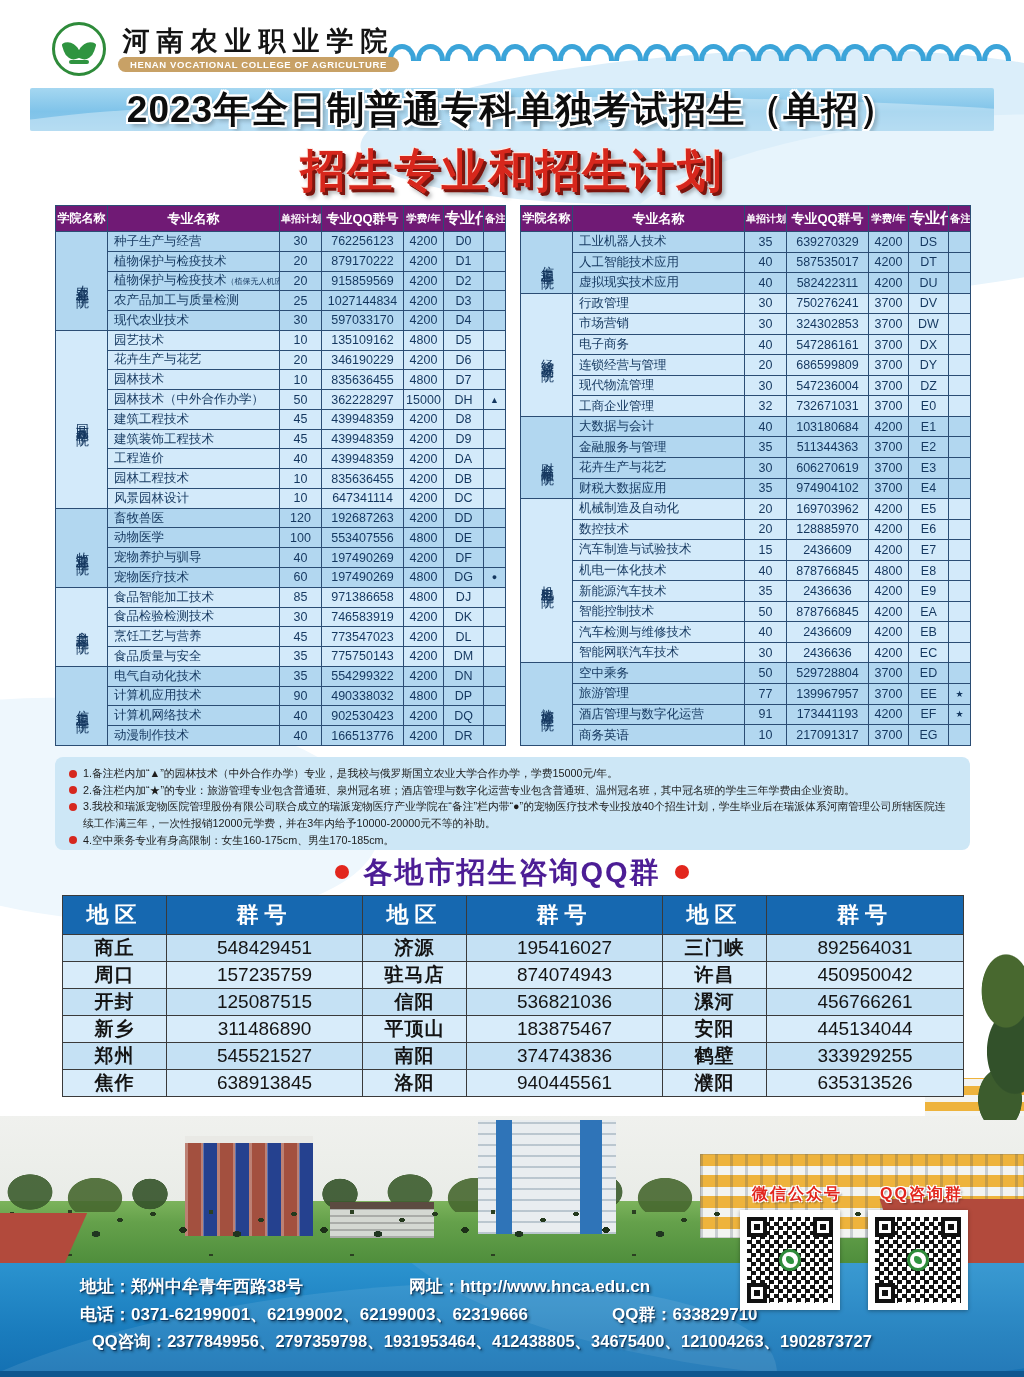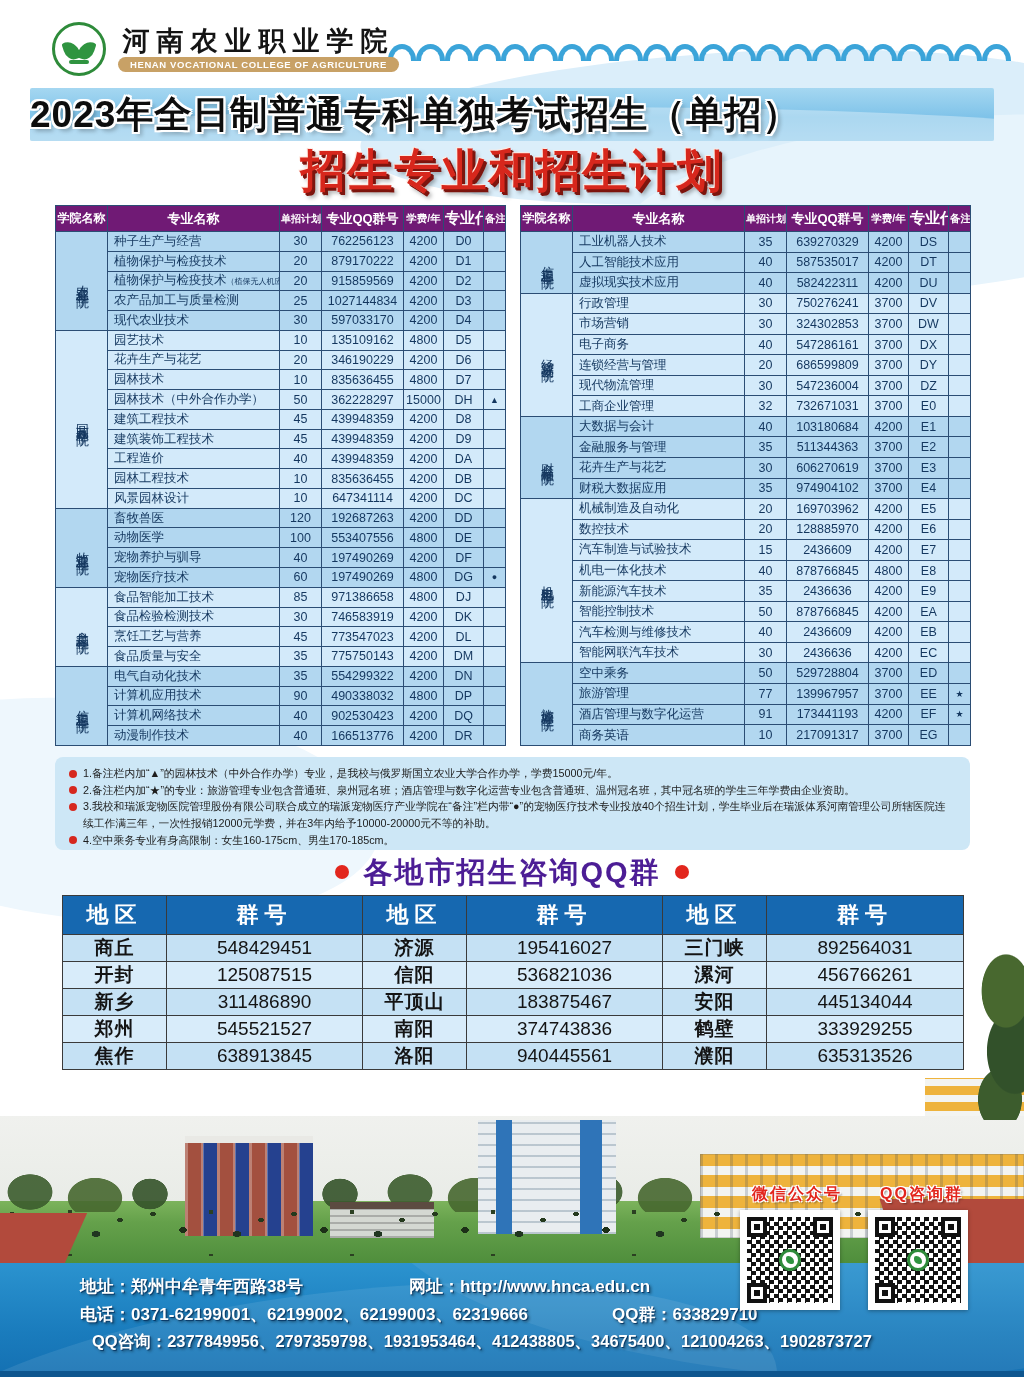--- a/index.html
+++ b/index.html
@@ -21,23 +21,23 @@
   .emblem .leaf.r { right:9px; border-radius:75% 2px 60% 2px; transform:rotate(18deg); }
   .emblem .base { position:absolute; left:14px; bottom:9px; width:20px; height:4px; background:#2f9440; border-radius:2px; }
   .hdr-names { margin-left:12px; display:flex; flex-direction:column; align-items:center; }
   .cn-name { font-family:"DejaVu Serif", serif; font-size:27px; font-weight:bold; color:#141414; letter-spacing:7px; line-height:1.1; white-space:nowrap; }
   .en-pill { margin-top:2px; background:#c8a166; color:#fff; font-size:9.5px; font-weight:bold; letter-spacing:.6px; padding:2px 12px; border-radius:9px; white-space:nowrap; }
 
   .wave { position:absolute; left:388px; top:44px; width:624px; display:flex; z-index:2; }
   .wave i { display:block; width:28.3px; height:17px; border:5px solid #3ba4d9; border-bottom:none; border-radius:15px 15px 0 0 / 17px 17px 0 0; }
 
   
-  .title-band { position:absolute; left:30px; top:88px; width:964px; height:53px; z-index:2;
+  .title-band { position:absolute; left:30px; top:88px; width:964px; height:43px; z-index:2;
     background:linear-gradient(180deg,#a5d7f1 0%,#7fc3e9 55%,#8fcaec 100%);
-    display:flex; align-items:center; justify-content:flex-start; border-radius:2px; overflow:hidden; }
+    display:flex; align-items:center; justify-content:center; border-radius:2px; overflow:hidden; }
   .title-band::after { content:""; position:absolute; left:-60px; bottom:-46px; width:1200px; height:80px; background:rgba(255,255,255,.35); border-radius:50%; }
   .main-title { position:relative; z-index:1; font-size:37px; font-weight:900; color:#0d0d0d; letter-spacing:1px; white-space:nowrap;
     text-shadow:-2px 0 #fff,2px 0 #fff,0 -2px #fff,0 2px #fff,-2px -2px #fff,2px -2px #fff,-2px 2px #fff,2px 2px #fff,4px 4px 4px rgba(0,0,0,.28); }
   .sub-title { position:absolute; left:0; top:141px; width:1024px; text-align:center; z-index:2;
     font-size:45px; font-weight:900; letter-spacing:2px; color:#d7271c;
     text-shadow:-1px -1px 0 #ffe9e0, 2px 2px 0 #7e150e, 3px 3px 0 #7e150e, 5px 5px 4px rgba(0,0,0,.35); }
 
   
   .plan-table { position:absolute; top:205px; border-collapse:collapse; table-layout:fixed; width:450px; height:541px; z-index:3; background:#fff; }
   .plan-table.left  { left:55px; }
@@ -689,20 +689,28 @@
       <tbody>
         <tr>
           <td class="region">商丘</td>
           <td class="num">548429451</td>
           <td class="region">济源</td>
           <td class="num">195416027</td>
           <td class="region">三门峡</td>
           <td class="num">892564031</td>
         </tr>
         <tr>
+          <td class="region">周口</td>
+          <td class="num">157235759</td>
+          <td class="region">驻马店</td>
+          <td class="num">874074943</td>
+          <td class="region">许昌</td>
+          <td class="num">450950042</td>
+        </tr>
+        <tr>
           <td class="region">开封</td>
           <td class="num">125087515</td>
           <td class="region">信阳</td>
           <td class="num">536821036</td>
           <td class="region">漯河</td>
           <td class="num">456766261</td>
         </tr>
         <tr>
           <td class="region">新乡</td>
           <td class="num">311486890</td>

